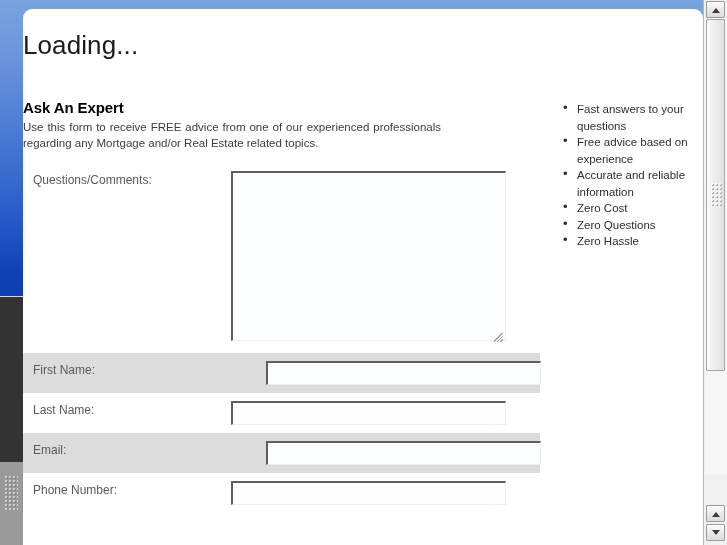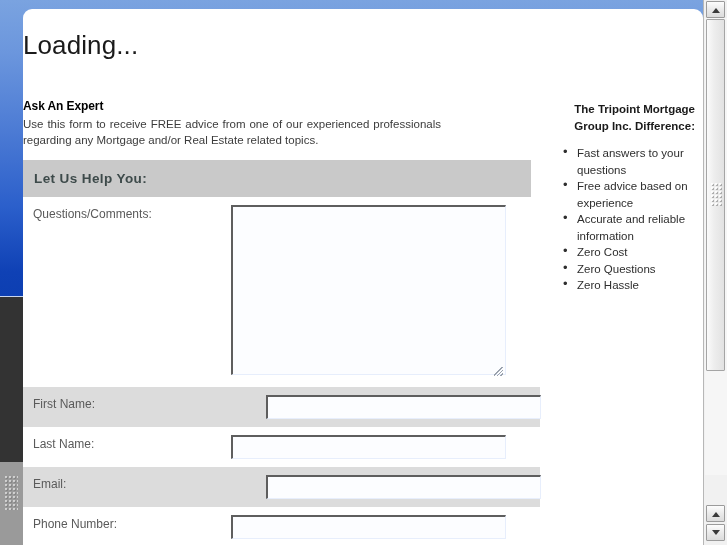--- a/index.html
+++ b/index.html
@@ -78,21 +78,21 @@
     white-space: nowrap;
   }
 
   
   #form-column {
     position: absolute;
     left: 0px; top: 90px;
     width: 519px;
   }
   #ask-heading {
-    font-size: 12px;
+    font-size: 15px;
     font-weight: bold;
     color: #000000;
     margin: 0 0 3px 0;
     letter-spacing: -0.1px;
   }
   #ask-intro {
     font-size: 11.5px;
     color: #3c3c3c;
     line-height: 16px;
     text-align: justify;
@@ -341,21 +341,20 @@
     <div style="position:absolute; left:0px; top:0px; width:640px;">
       <div id="loading-title" style="left:0px;">Loading...</div>
     </div>
 
     <div id="form-column">
 
       <h1 id="ask-heading">Ask An Expert</h1>
 
       <p id="ask-intro">Use this form to receive FREE advice from one of our experienced professionals regarding any Mortgage and/or Real Estate related topics.</p>
 
-      <div id="section-header">Let Us Help You:</div>
 
       <div class="form-row plain">
         <div class="row-label">Questions/Comments:</div>
         <div class="row-field">
           <div class="ta-wrap">
             <textarea class="ta" placeholder="" style=""></textarea>
             <span class="ta-grip"></span>
           </div>
         </div>
       </div>
@@ -384,21 +383,20 @@
       <div class="form-row plain">
         <div class="row-label">Phone Number:</div>
         <div class="row-field">
           <input class="inp" type="text" placeholder="" style="">
         </div>
       </div>
 
     </div>
 
     <div id="aside-column">
-      <div id="aside-title">The Tripoint Mortgage Group Inc. Difference:</div>
       <ul id="aside-list">
         <li>Fast answers to your questions</li>
         <li>Free advice based on experience</li>
         <li>Accurate and reliable information</li>
         <li>Zero Cost</li>
         <li>Zero Questions</li>
         <li>Zero Hassle</li>
       </ul>
     </div>
 

